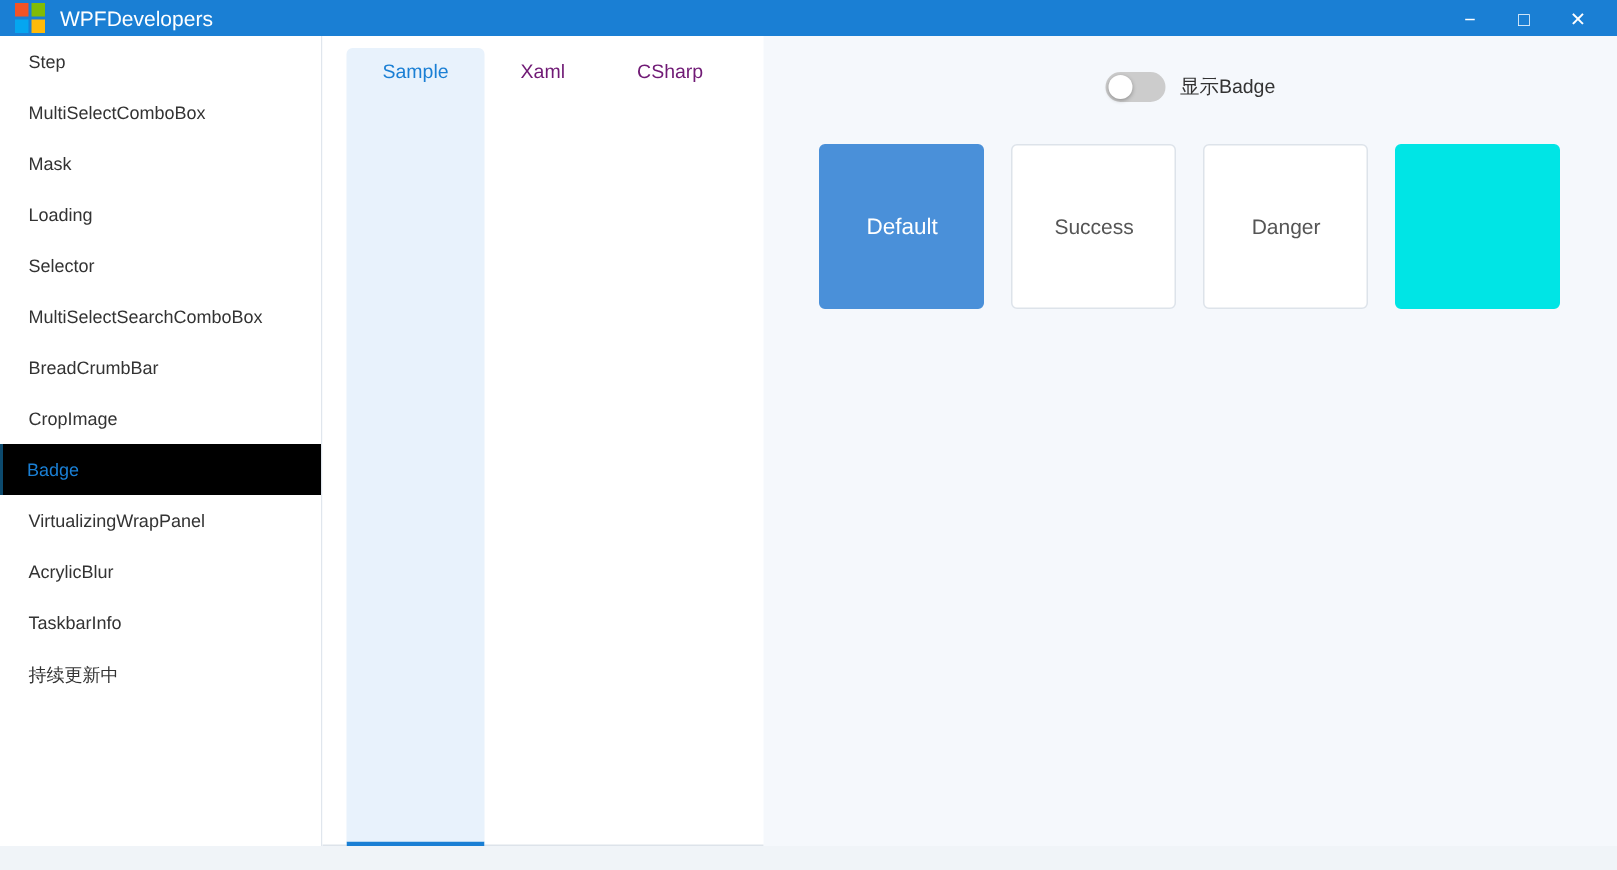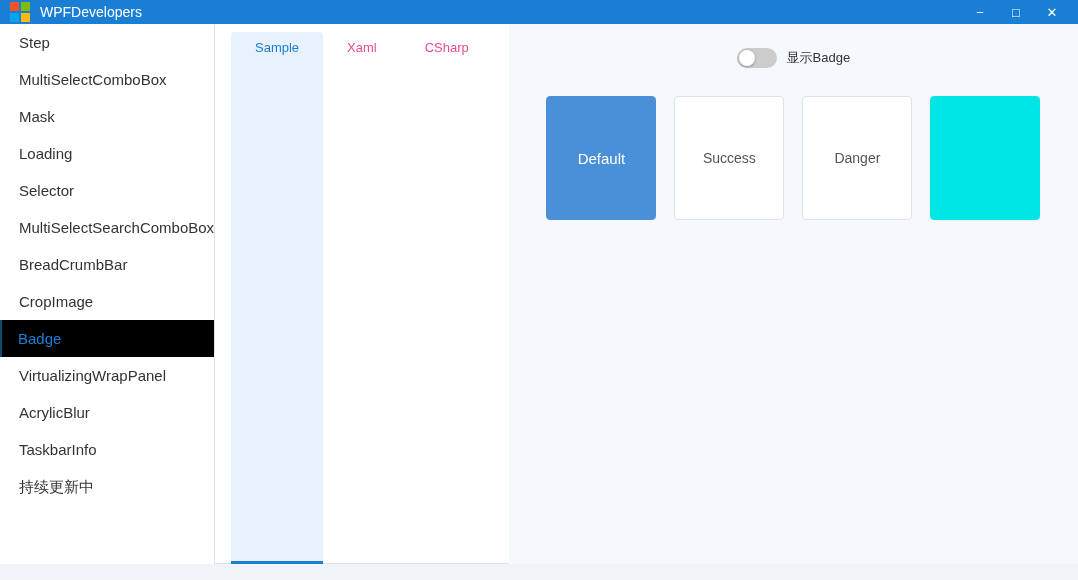--- a/index.html
+++ b/index.html
@@ -55,21 +55,21 @@
     
     .sidebar {
       width: 215px;
       background: #ffffff;
       border-right: 1px solid #e0e6ed;
       overflow-y: auto;
       flex-shrink: 0;
     }
     .sidebar-item {
       padding: 10px 16px;
-      font-size: 15px;
+      font-size: 12px;
       color: #333;
       cursor: pointer;
       border-left: 3px solid transparent;
     }
     .sidebar-item.active {
       background: #000000;
       border-left: 2px solid #0c4a6e;
       color: #1a7fd4;
       font-weight: 500;
     }
@@ -87,21 +87,21 @@
       display: flex;
       justify-content: flex-end;
       padding: 8px 16px 0 16px;
       border-bottom: 1px solid #dde3ea;
       background: #ffffff;
       gap: 0;
     }
     .tab {
       padding: 8px 24px;
       font-size: 13px;
-      color: #ec4899;
+      color: #701a75;
       cursor: pointer;
       border-bottom: 3px solid transparent;
       margin-bottom: -1px;
     }
     .tab.active {
       color: #1a7fd4;
       border-bottom: 3px solid #1a7fd4;
       background: #e8f2fc;
       border-radius: 4px 4px 0 0;
     }
@@ -145,21 +145,21 @@
 
     
     .cards-row {
       display: flex;
       gap: 18px;
       justify-content: center;
       align-items: center;
     }
     .badge-card {
       width: 110px;
-      height: 124px;
+      height: 110px;
       border: 1px solid #dde3ea;
       border-radius: 4px;
       background: white;
       display: flex;
       align-items: center;
       justify-content: center;
       font-size: 14px;
       color: #555;
       cursor: pointer;
     }

